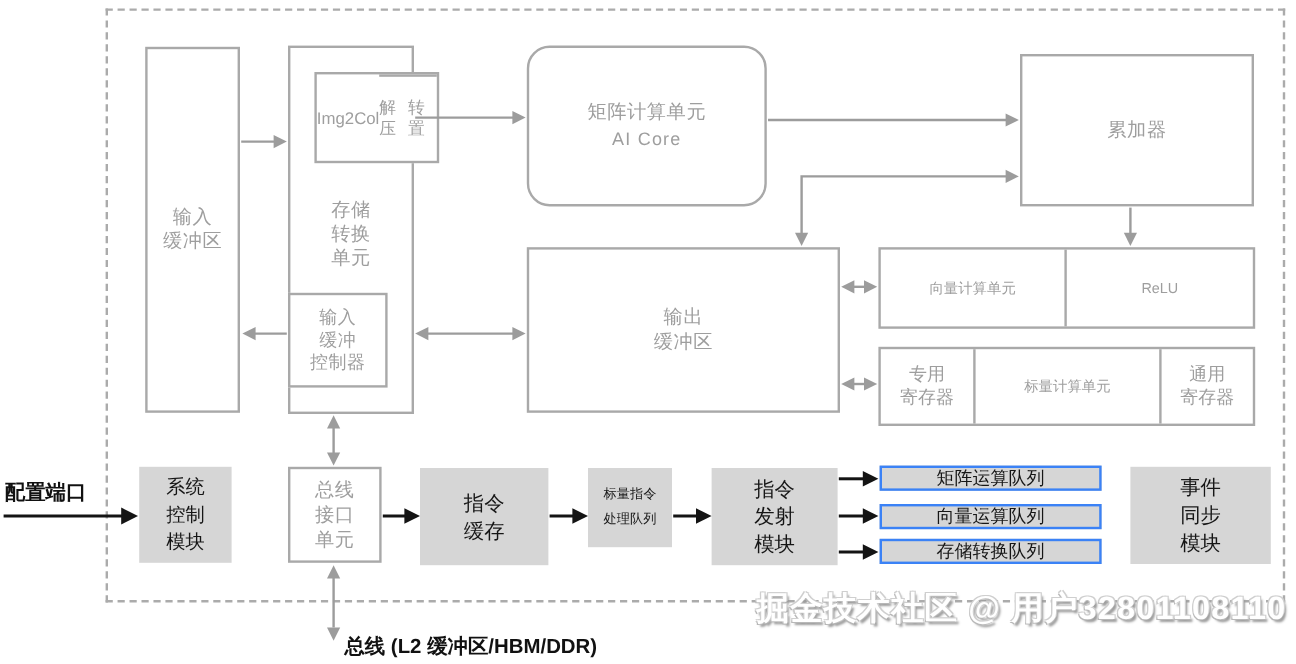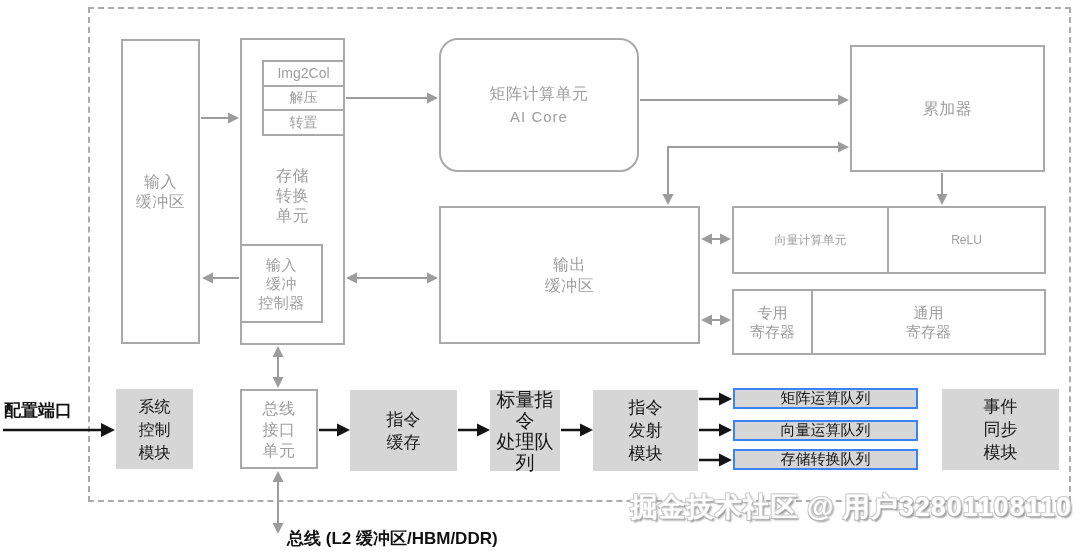--- a/index.html
+++ b/index.html
@@ -22,23 +22,23 @@
   
   .gblock{
     position:absolute; background:#d6d6d6; color:#161616;
     display:flex; align-items:center; justify-content:center;
     font-size:16px; line-height:23px; box-sizing:border-box;
   }
   #input-buffer{ left:121px; top:39px;  width:79px;  height:305px; }
   #mte{          left:240px; top:38px;  width:105px; height:307px; justify-content:flex-start; align-items:flex-start;}
   #mte-label{ position:absolute; left:0; right:0; top:126px; line-height:20px; }
   #mte-subs{
-    position:absolute; left:262px; top:60px; width:83px; height:76px;
+    position:absolute; left:262px; top:60px; width:104px; height:76px;
     border:2px solid #a9a9a9; background:#fff; box-sizing:border-box;
-    display:flex; flex-direction:column; color:#9e9e9e;
+    display:flex; color:#9e9e9e;
   }
   .mte-sub{ flex:1; display:flex; align-items:center; justify-content:center; font-size:14px; }
   .mte-sub + .mte-sub{ border-top:2px solid #a9a9a9; }
   #input-ctrl{ left:240px; top:244px; width:83px; height:79px; font-size:15px; line-height:19px; }
   #matrix-unit{ left:439px; top:38px; width:200px; height:134px; flex-direction:column;border-radius:19px; }
   #matrix-unit .sub{ font-size:15px; letter-spacing:1px; margin-top:3px; }
   #accumulator{ left:850px; top:45px; width:195px; height:127px; }
   #output-buffer{ left:439px; top:206px; width:261px; height:138px; line-height:21px; }
   .cellrow{ position:absolute; border:2px solid #a9a9a9; background:#fff; color:#9e9e9e;
     display:flex; box-sizing:border-box; }
@@ -48,21 +48,21 @@
   #vector-row .c1{ width:77px; font-size:14px; }
   #vector-row .c2{ width:153px; }
   #vector-row .c3{ flex:1; }
   #scalar-row{ left:732px; top:289px; width:314px; height:66px; }
   #scalar-row .c1{ width:77px; font-size:15px; line-height:19px; }
   #scalar-row .c2{ width:153px; }
   #scalar-row .c3{ flex:1; font-size:15px; line-height:19px; }
   #system-control{ left:116px; top:389px; width:77px;  height:80px; }
   #bus-interface{  left:240px; top:389px; width:78px;  height:80px; line-height:21px; }
   #instr-cache{    left:350px; top:390px; width:107px; height:81px; font-size:17px; }
-  #scalar-instr-queue{ left:490px; top:390px; width:70px; height:81px; font-size:19px; line-height:21px; }
+  #scalar-instr-queue{ left:490px; top:390px; width:70px; height:66px; font-size:11px; line-height:21px; }
   #instr-dispatch{ left:593px; top:390px; width:105px; height:81px; font-size:17px; }
   .qbar{
     position:absolute; left:733px; width:185px; height:21px;
     background:#d6d6d6; border:2px solid #3b82f6; box-sizing:border-box;
     display:flex; align-items:center; justify-content:center;
     font-size:15px; color:#161616;
   }
   #queue-matrix{ top:388px; } #queue-vector{ top:420px; } #queue-mte{ top:449px; }
   #event-sync{ left:942px; top:389px; width:117px; height:81px; font-size:17px; }
   #config-port{
@@ -118,20 +118,21 @@
 缓冲区</div>
 
   <div class="cellrow" id="vector-row">
     <div class="cell c2">向量计算单元</div>
     <div class="cell c3">ReLU</div>
   </div>
 
   <div class="cellrow" id="scalar-row">
     <div class="cell c1 lbl">专用
 寄存器</div>
+    <div class="cell c2">标量计算单元</div>
     <div class="cell c3 lbl">通用
 寄存器</div>
   </div>
 
   <div class="gblock lbl" id="system-control">系统
 控制
 模块</div>
 
   <div class="wblock lbl" id="bus-interface">总线
 接口

